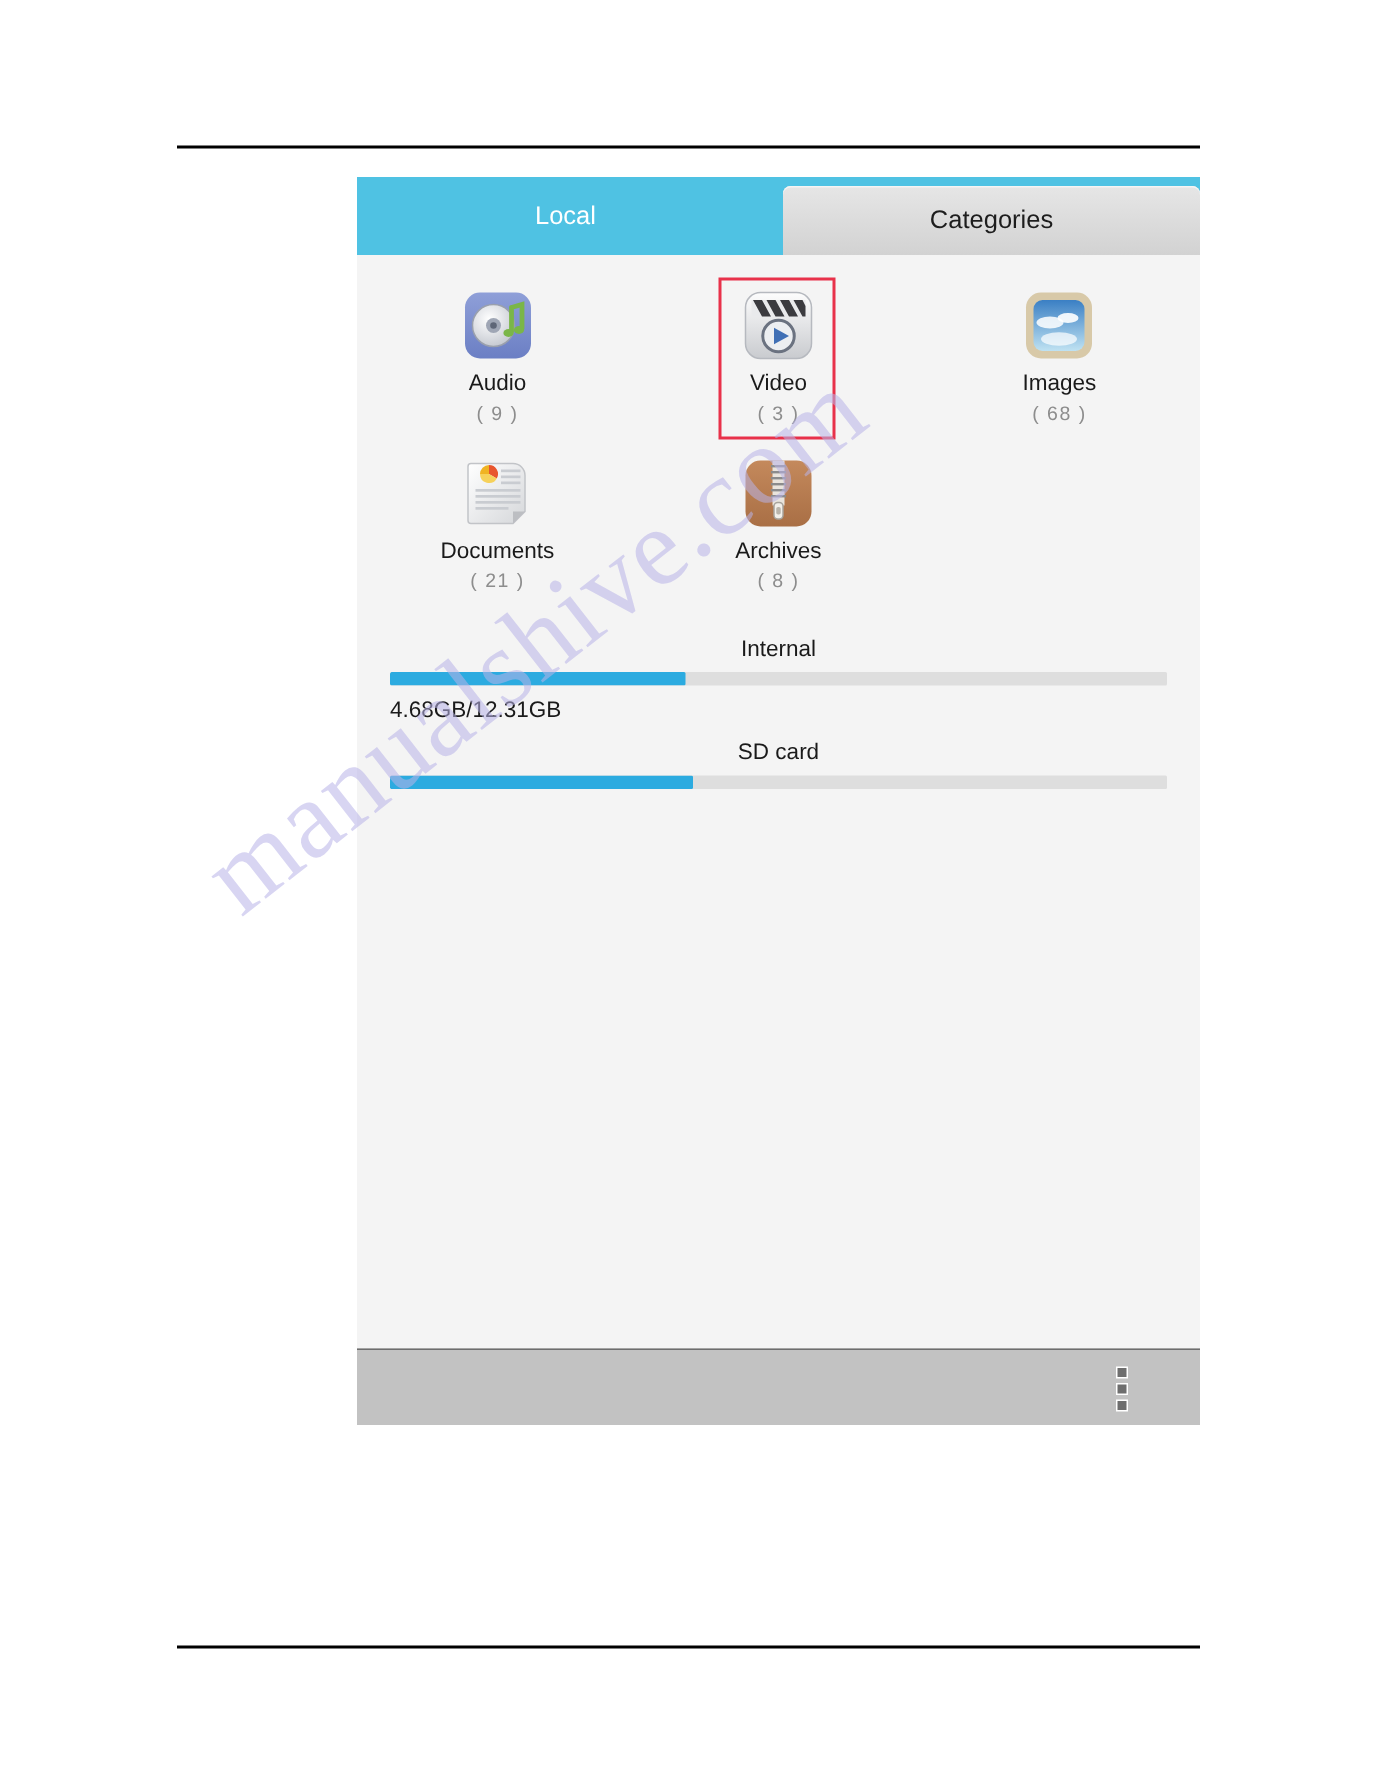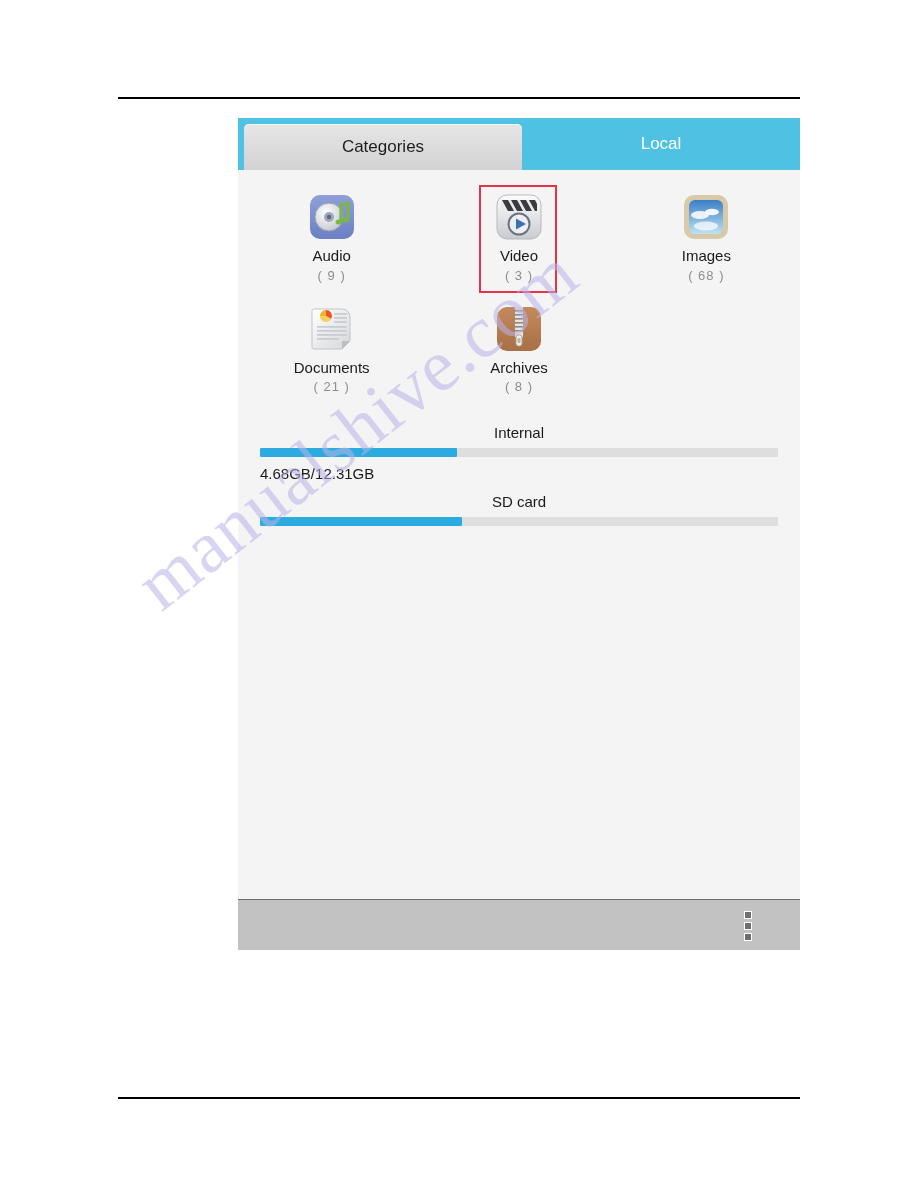--- a/index.html
+++ b/index.html
@@ -191,22 +191,22 @@
 </style>
 </head>
 <body>
 
 <div class="page-rule top"></div>
 <div class="page-rule bottom"></div>
 
 <div class="device">
 
   <div class="tabbar">
+    <div class="tab inactive">Local</div>
     <div class="tab active">Categories</div>
-    <div class="tab inactive">Local</div>
   </div>
 
   <div class="grid">
 
     <div class="cell">
       <span class="icon">
         <svg width="48" height="48" viewBox="0 0 48 48">
           <defs>
             <linearGradient id="gAud" x1="0" y1="0" x2="0" y2="1">
               <stop offset="0" stop-color="#8f9fd8"></stop>

